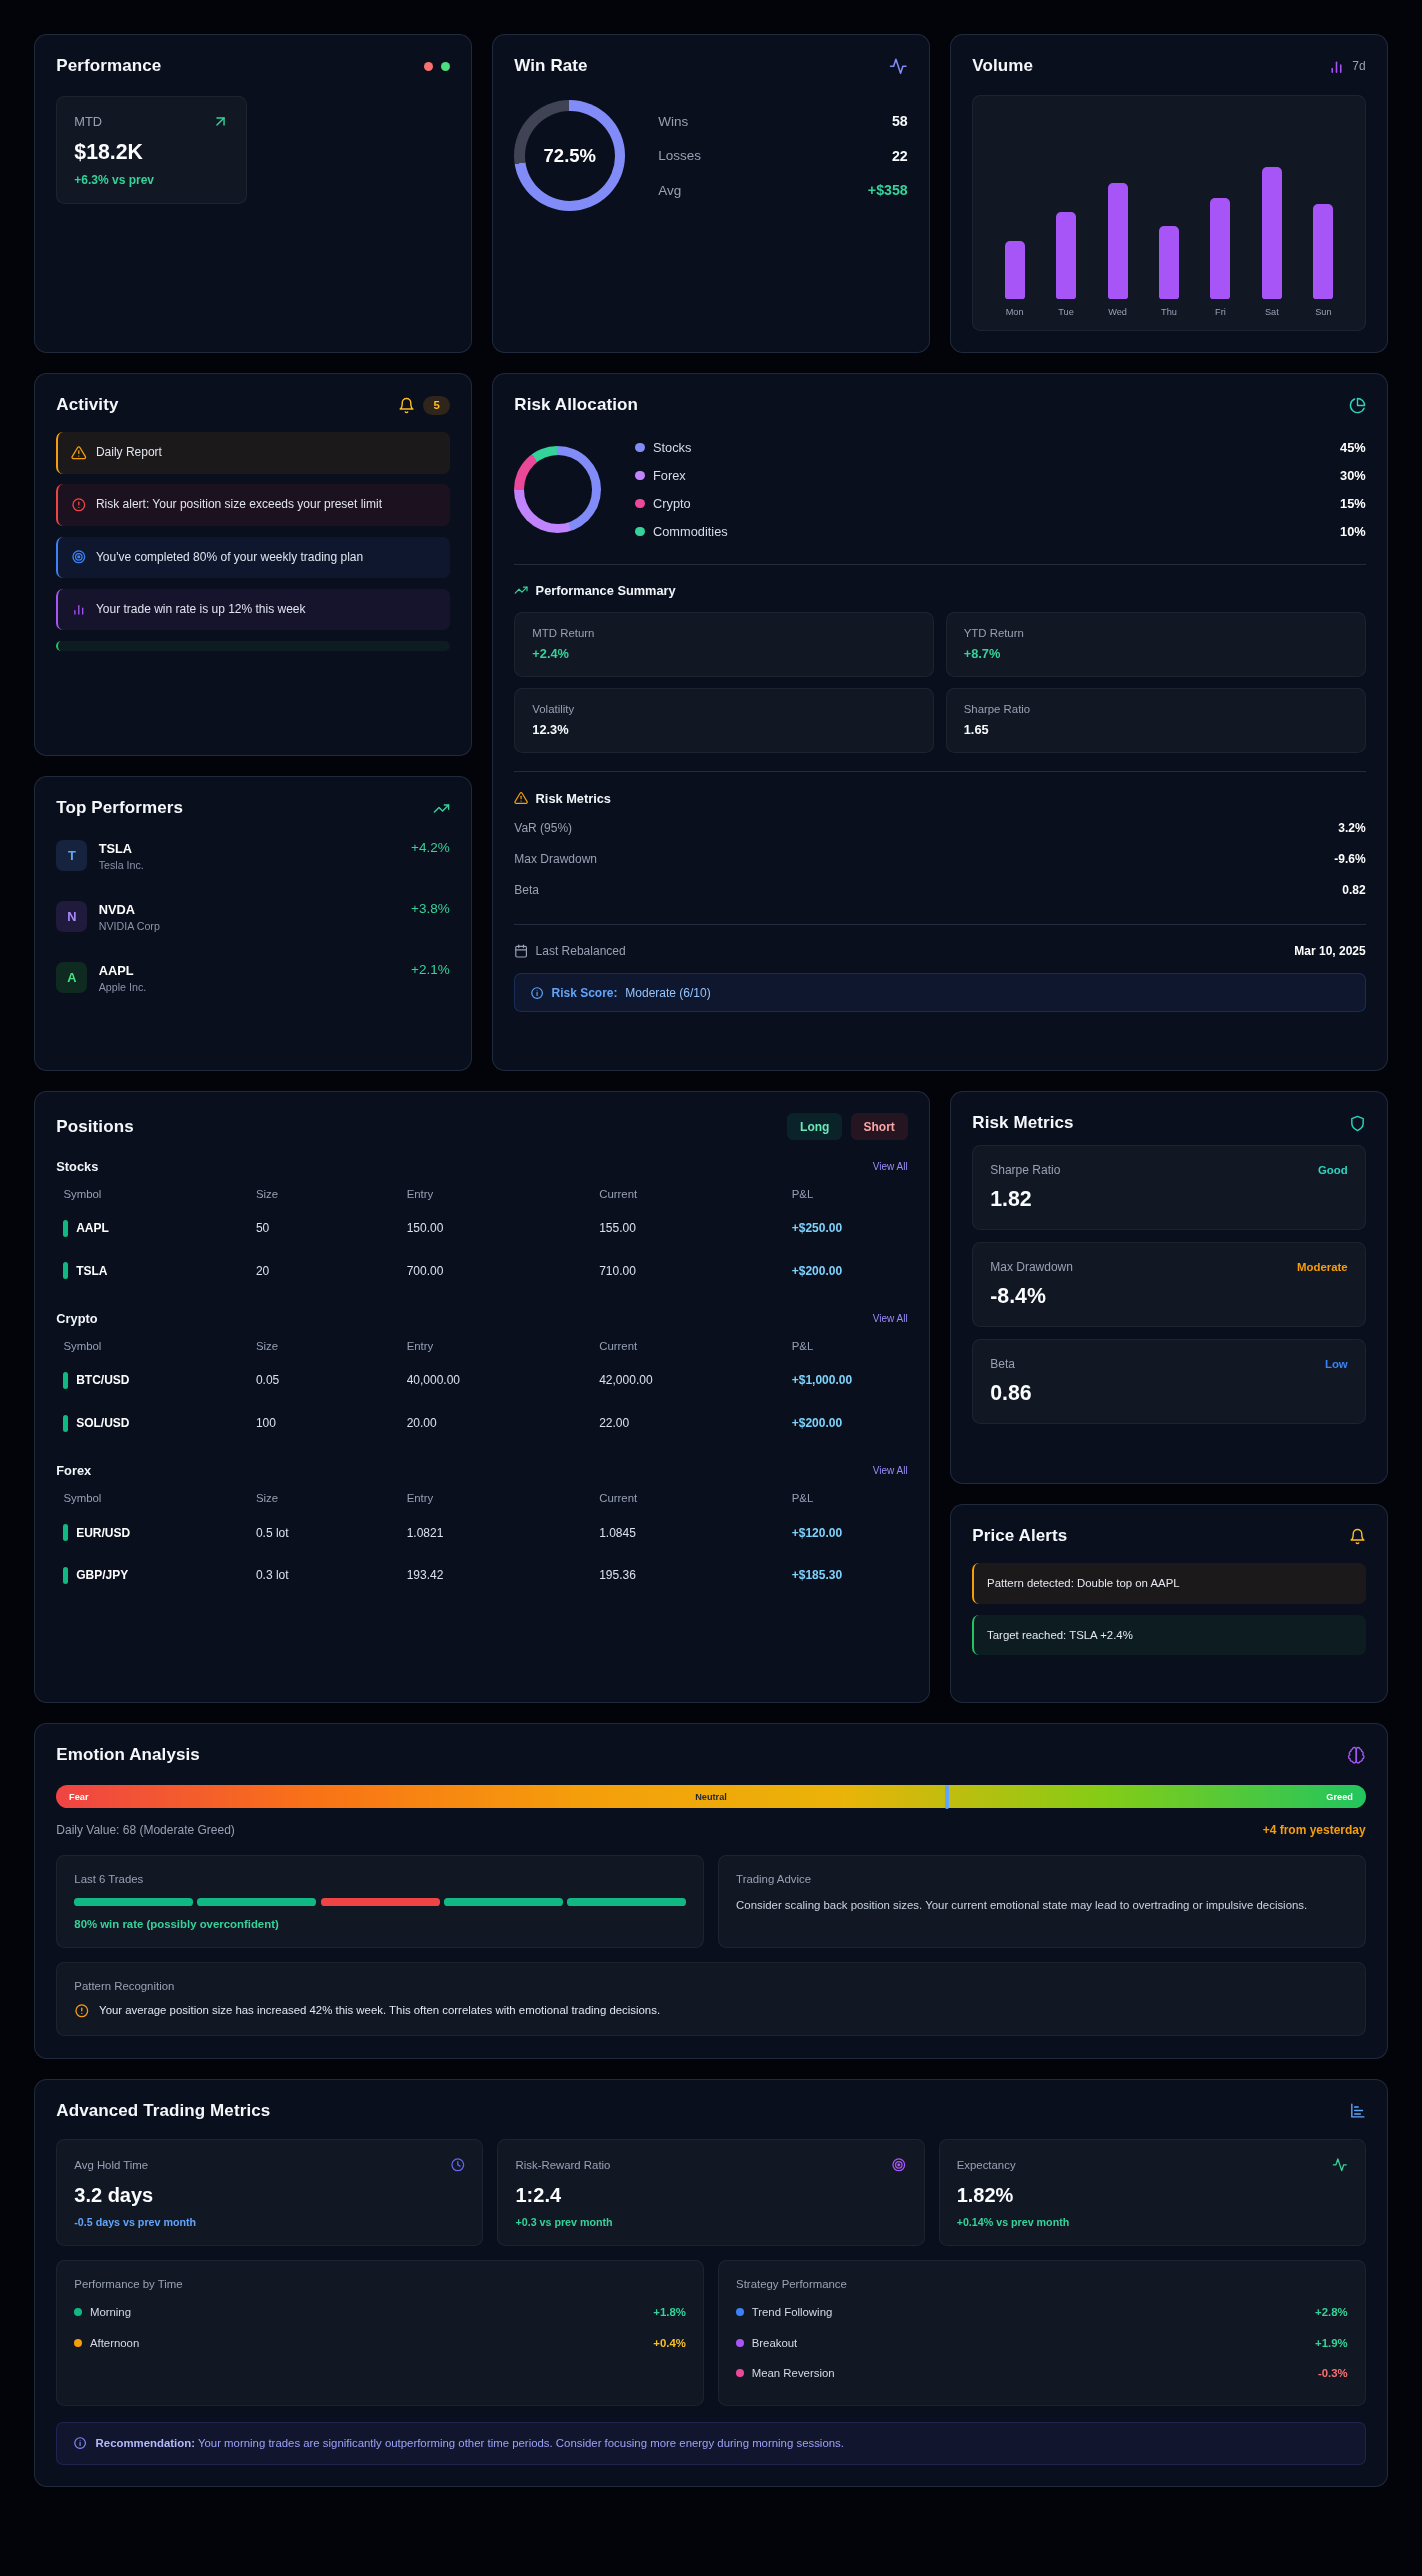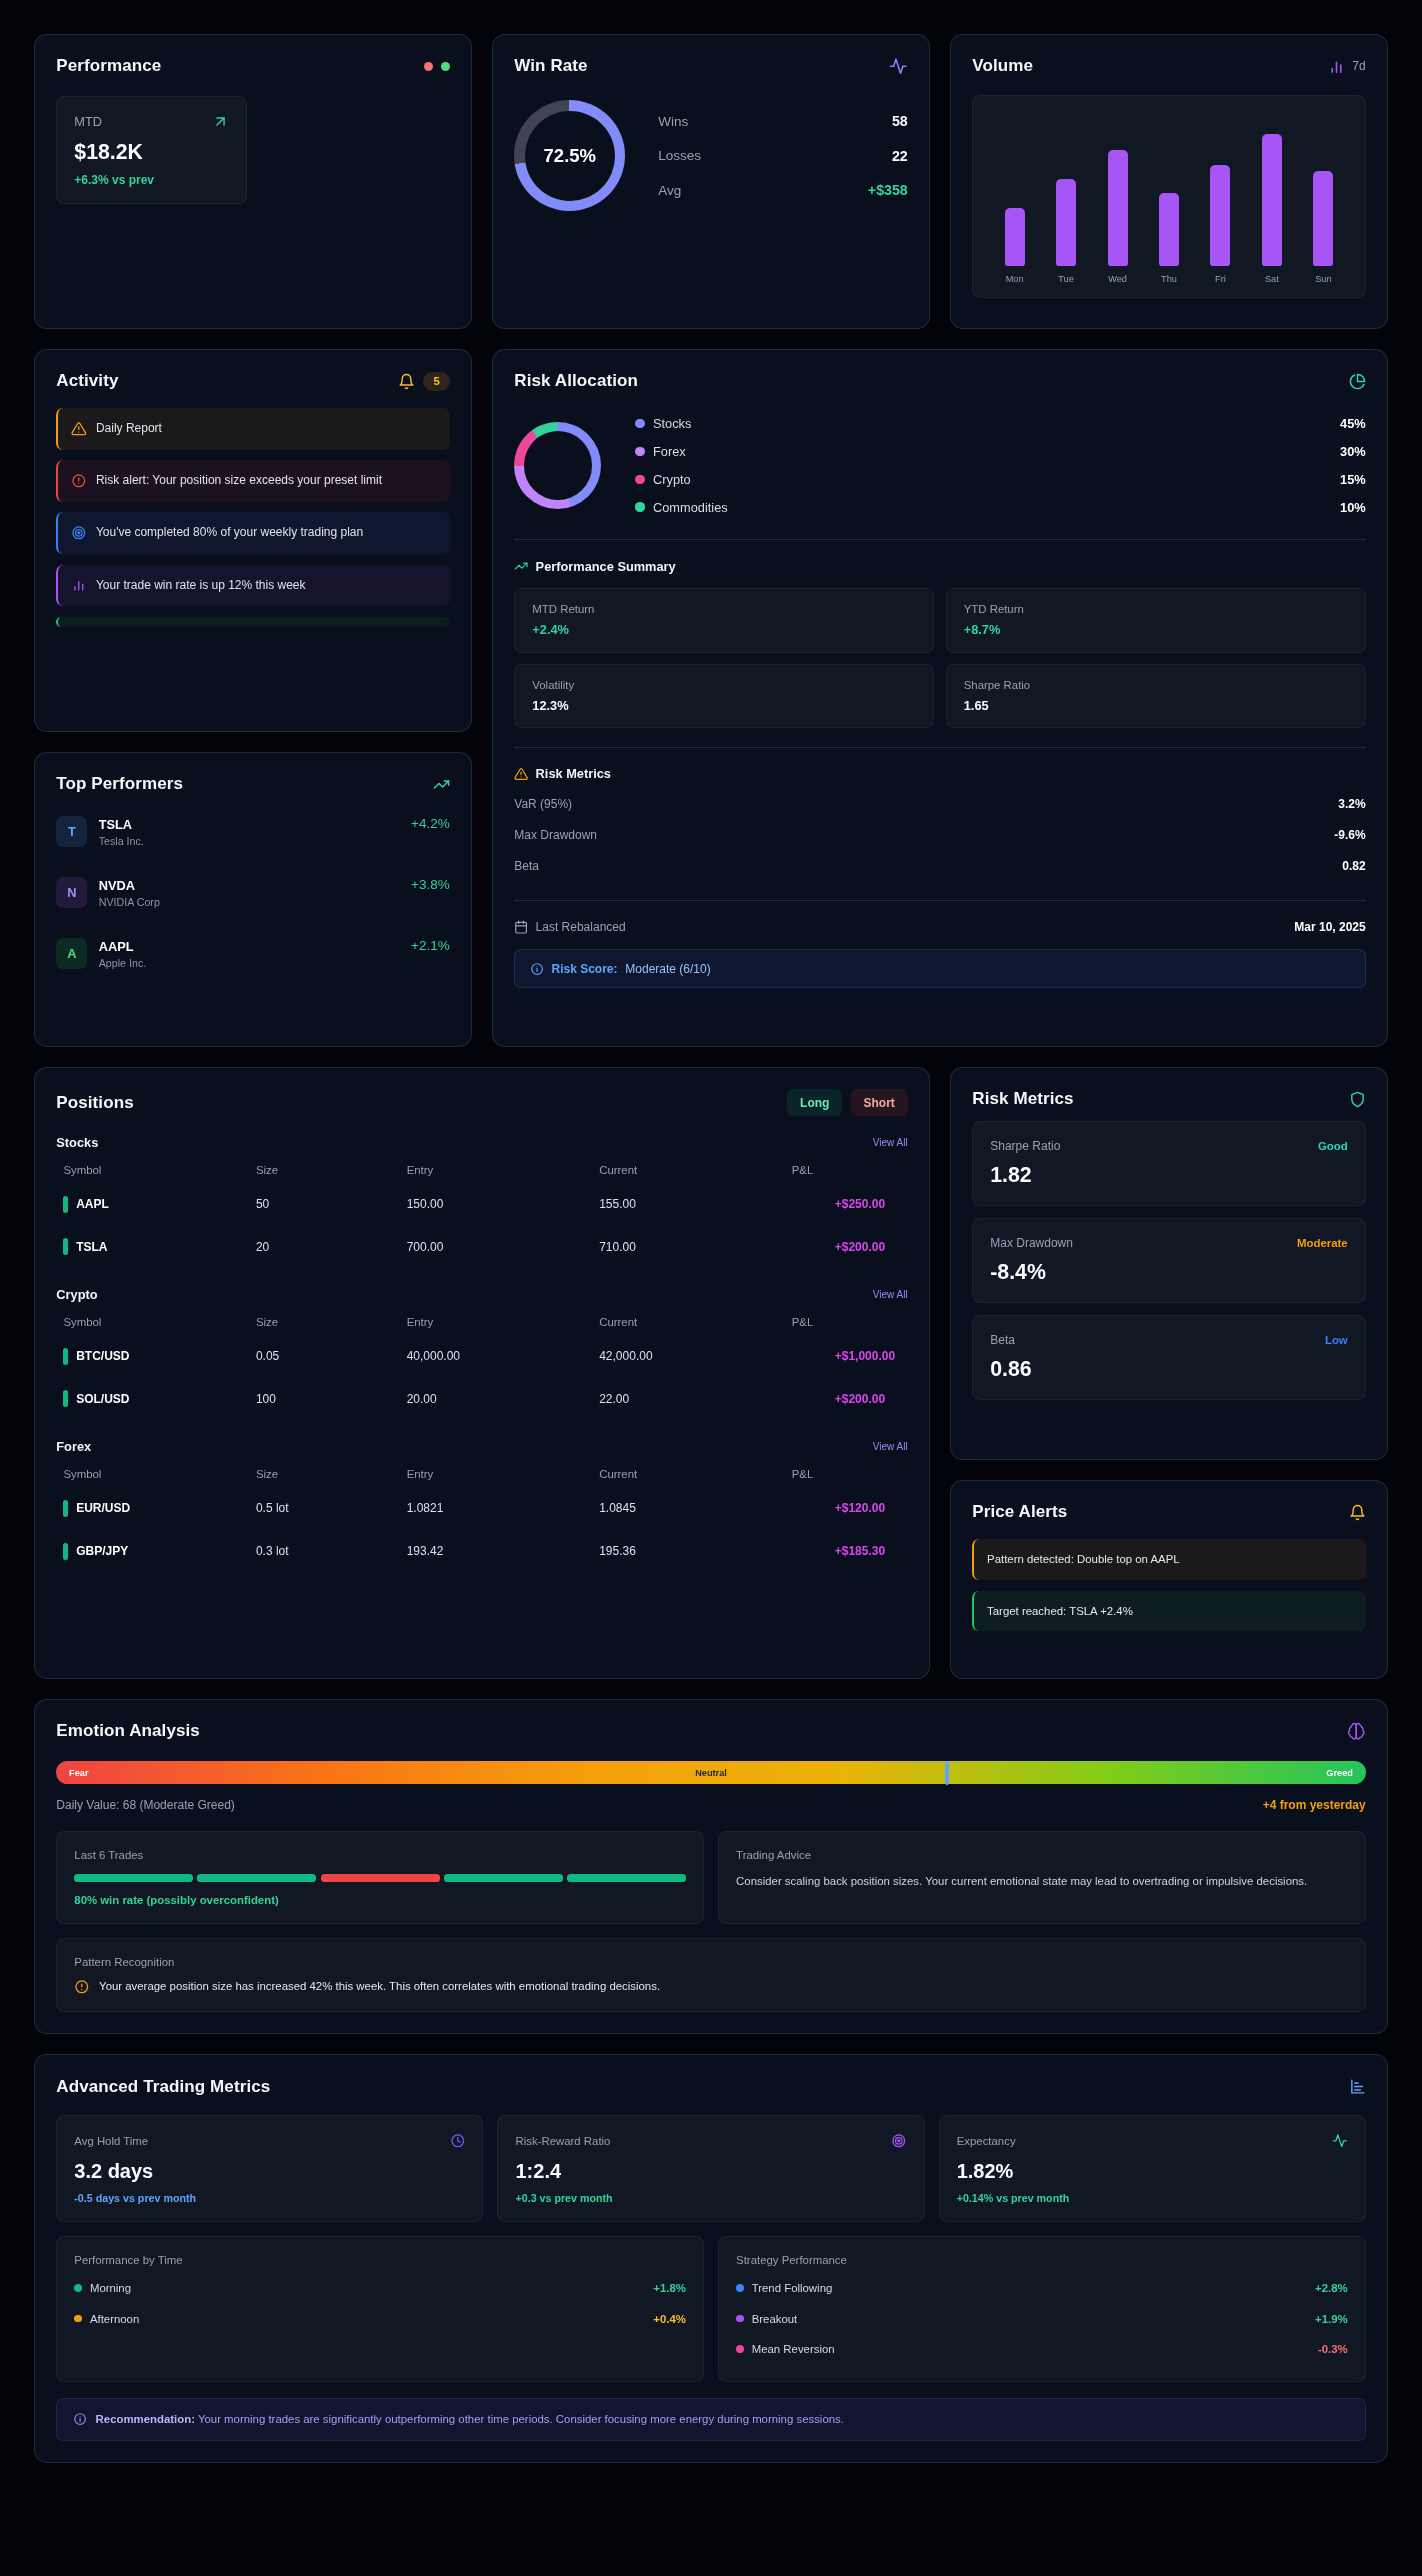--- a/index.html
+++ b/index.html
@@ -60,21 +60,21 @@
   #win-donut { width: 111px; height: 111px; }
   .wr-center { font-size: 18.5px; font-weight: 700; color: #ffffff; }
   .wr-stats { flex: 1; }
   .wr-row { display: flex; justify-content: space-between; align-items: center; padding: 9.2px 0; }
   .wr-label { font-size: 13.5px; color: #98a1b3; }
   .wr-value { font-size: 14.2px; font-weight: 700; }
 
   
   .volume-card { min-height: 295px; }
   .vol-head-right { display: flex; align-items: center; gap: 7.1px; font-size: 12px; color: #98a1b3; }
-  .vol-chart-box { margin-top: 18.5px; padding: 18.5px 15.6px 12.8px; height: 203px; display: flex; align-items: flex-end; }
+  .vol-chart-box { margin-top: 18.5px; padding: 18.5px 15.6px 12.8px; height: 236px; display: flex; align-items: flex-end; }
   #volume-chart { display: flex; width: 100%; align-items: flex-end; height: 100%; }
   .vol-col { flex: 1; display: flex; flex-direction: column; align-items: center; justify-content: flex-end; gap: 8.5px; height: 100%; }
   .vol-bar { width: 20px; border-radius: 5px 5px 2.8px 2.8px; }
   .vol-label { font-size: 9.2px; color: #98a1b3; }
 
   
   .activity-card { min-height: 383px; }
   .act-head-right { display: flex; align-items: center; gap: 8.5px; }
   .act-badge { background: rgba(245,158,11,0.16); color: #fbbf24; font-size: 11.4px; font-weight: 700;
     padding: 3.6px 10px; border-radius: 710px; }
@@ -133,21 +133,21 @@
   .pos-group { margin-top: 18.5px; }
   .group-head { display: flex; align-items: center; justify-content: space-between; }
   .group-name { font-size: 12.8px; font-weight: 700; color: #f2f5fa; }
   .view-all { font-size: 10px; color: #9b8afb; text-decoration: none; }
   .ptable { margin-top: 4.3px; }
   .prow { display: grid; grid-template-columns: 23% 18% 23% 23% 13%; align-items: center; padding: 12.8px 7.1px; }
   .phead { color: #94a0b5; font-size: 11.4px; padding: 10px 7.1px 7.1px; }
   .sym-cell { display: flex; align-items: center; gap: 7.8px; font-size: 12px; font-weight: 700; color: #ffffff; }
   .sym-pill { width: 5px; height: 17px; border-radius: 2.8px; background: #10b981; flex-shrink: 0; }
   .pcell { font-size: 12px; color: #dbe2ee; }
-  .pnl { font-size: 12px; font-weight: 700; color: #d946ef; margin-left: 43px; }
+  .pnl { font-size: 12px; font-weight: 700; color: #7dd3fc; }
 
   
   .riskpanel-card { min-height: 393px; }
   .rp-box { padding: 17px; margin-top: 12px; }
   .rp-row1 { display: flex; justify-content: space-between; align-items: center; }
   .rp-label { font-size: 12px; color: #98a1b3; }
   .rp-status { font-size: 11.4px; font-weight: 700; }
   .rp-value { font-size: 21.3px; font-weight: 700; margin-top: 10px; color: #fbfcfe; }
 
   

